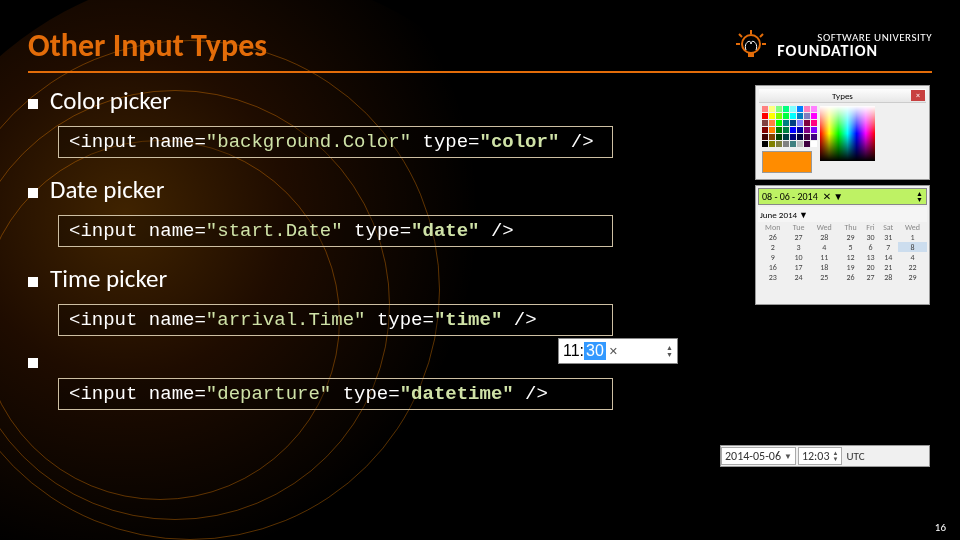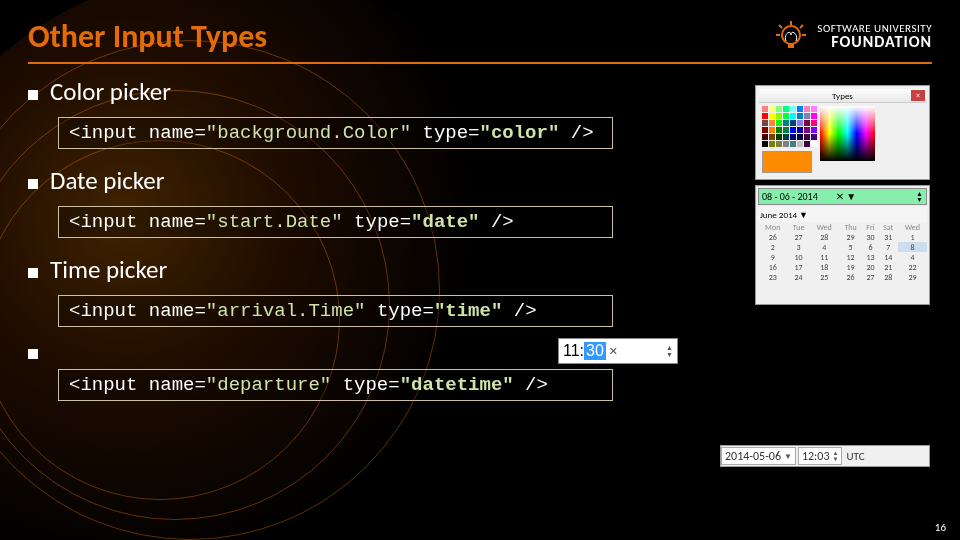--- a/index.html
+++ b/index.html
@@ -25,22 +25,22 @@
     border-radius: 50%;
     z-index: 0;
   }
   .r1 { left: -60px; top: 40px; width: 500px; height: 500px; }
   .r2 { left: -40px; top: 90px; width: 430px; height: 430px; }
   .r3 { left: -20px; top: 140px; width: 360px; height: 360px; }
 
   .slide { position: relative; z-index: 1; width: 100%; height: 100%; }
 
   .title-bar {
-    padding: 17px 28px 6px 28px;
-    display: flex; justify-content: space-between; align-items: center; text-align: right;
+    padding: 26px 28px 6px 28px;
+    display: flex; justify-content: space-between; align-items: center;
   }
   .title {
     color: #e36c09;
     font-size: 32px;
     font-weight: 700;
   }
   .hr {
     height: 2px;
     background: linear-gradient(to right, #e36c09, #e36c09);
     margin: 0 28px 12px 28px;
@@ -49,21 +49,21 @@
   .logo {
     display: flex; align-items: center; gap: 8px;
     color: #fff;
   }
   .bulb {
     width: 36px; height: 36px;
     position: relative;
   }
   .bulb svg { width: 100%; height: 100%; }
   .logo-text { line-height: 1; font-size: 10px; letter-spacing: 0.5px; }
-  .logo-text .l1 { font-weight: 300; font-size: 11px; }
+  .logo-text .l1 { font-weight: 300; font-size: 11px; margin-left: 40px; }
   .logo-text .l2 { font-weight: 700; font-size: 16px; letter-spacing: 1px; }
 
   .content { padding: 0 28px; }
   .bullet-item { margin: 8px 0 4px 0; display: flex; align-items: baseline; }
   .bullet-sq { width: 10px; height: 10px; background: #fff; margin-right: 12px; margin-top: 6px; flex-shrink:0;}
   .bullet-text { font-size: 25px; color: #fff; }
 
   .code-block {
     margin: 6px 0 8px 30px;
     background: rgba(0,0,0,0.25);
@@ -98,21 +98,21 @@
   .thumb-color { right: 30px; top: 85px; width: 175px; height: 95px; padding: 3px; }
   .thumb-color .tc-title { background: linear-gradient(#fdfdfd,#e7e7e7); text-align:center; font-size:9px; padding:1px; border-bottom:1px solid #ccc; position:relative;}
   .thumb-color .tc-close { position:absolute; right:1px; top:1px; width:14px; height:11px; background:#c84040; color:#fff; font-size:8px; text-align:center; line-height:11px;}
   .thumb-color .tc-body { display:flex; gap:3px; padding:3px; }
   .palette { display:grid; grid-template-columns: repeat(8, 6px); grid-auto-rows:6px; gap:1px; }
   .palette div { width:6px; height:6px; }
   .spectrum { width:55px; height:55px; background: linear-gradient(to bottom, #fff 0%, transparent 50%, #000 100%), linear-gradient(to right, red, yellow, lime, cyan, blue, magenta, red); }
   .swatch-big { width:50px; height:22px; background:#ff8c00; border:1px solid #999;}
 
   .thumb-date { right: 30px; top: 185px; width: 175px; height: 120px; padding: 2px; }
-  .thumb-date .td-input { background:#86efac; border:1px solid #888; font-size:10px; padding:1px 3px; display:flex; align-items:center; gap:14px;}
+  .thumb-date .td-input { background:#bef264; border:1px solid #888; font-size:10px; padding:1px 3px; display:flex; align-items:center; gap:1px;}
   .thumb-date .td-input .spin { margin-left:auto; font-size:7px; line-height:6px;}
   .thumb-date .td-month { background:#f5f5f5; font-size:9px; padding:2px; margin-top:2px;}
   .thumb-date table { width:100%; font-size:8px; border-collapse:collapse; text-align:center; color:#444;}
   .thumb-date th { color:#888; font-weight:normal;}
   .thumb-date td { padding:0; }
 
   .thumb-time { left: 558px; top: 338px; width: 120px; height: 26px; background:#fff; border:1px solid #888; display:flex; align-items:center; padding:0 4px; font-size:16px; font-family: Arial;}
   .thumb-time .tm-sel { background:#3399ff; color:#fff; padding:0 2px;}
   .thumb-time .tm-x { margin-left:3px; font-size:11px; color:#555;}
   .thumb-time .tm-spin { margin-left:auto; font-size:7px; line-height:7px; color:#555;}

